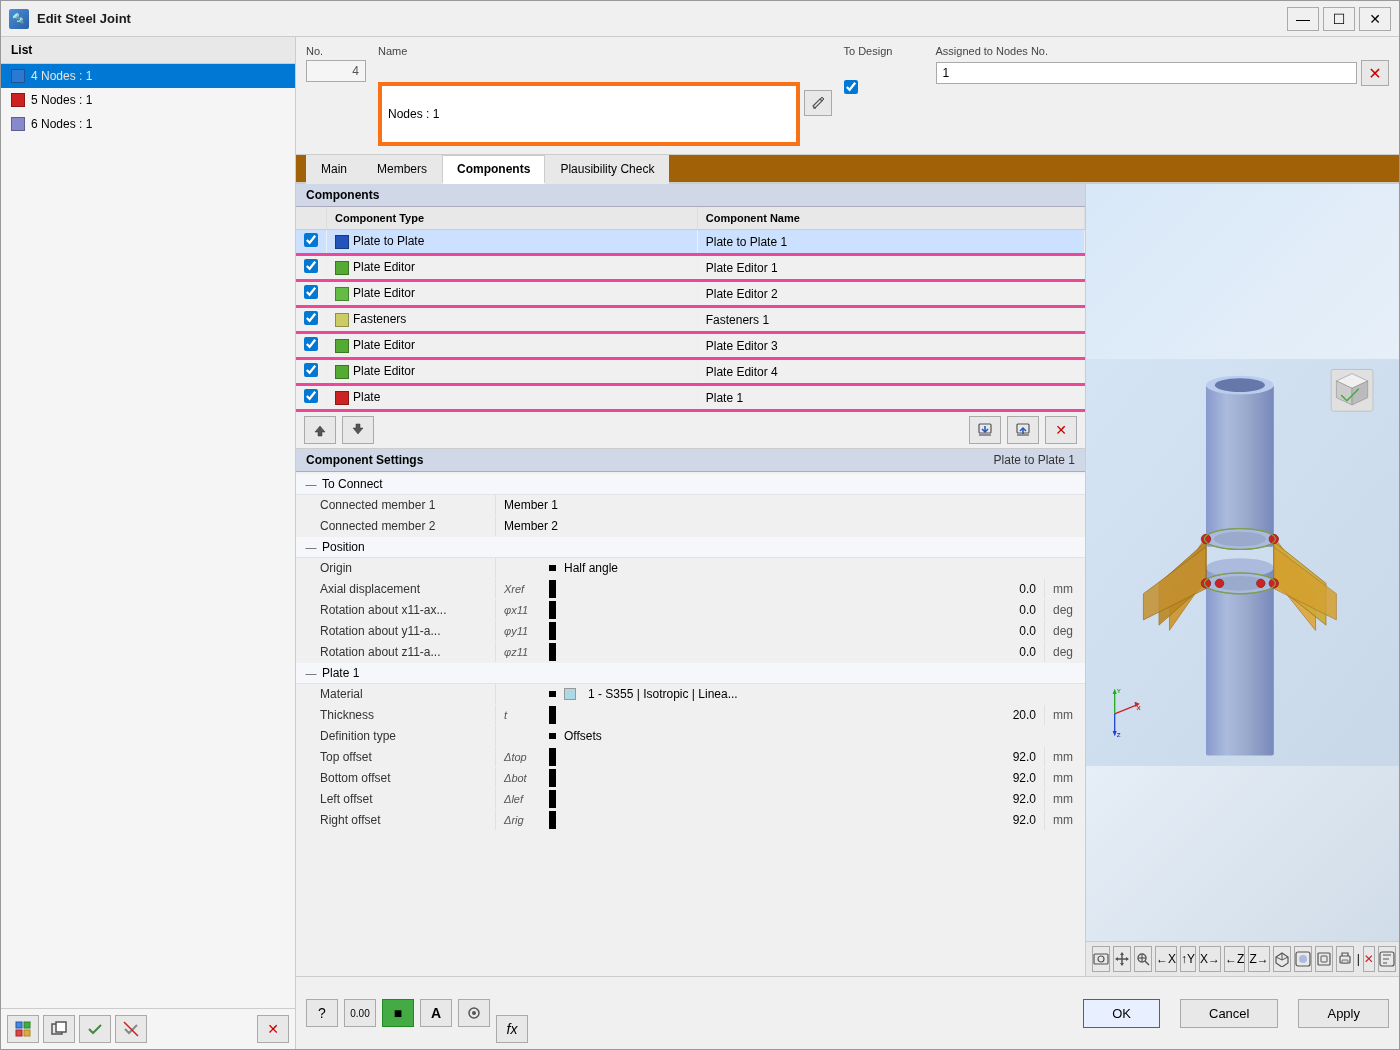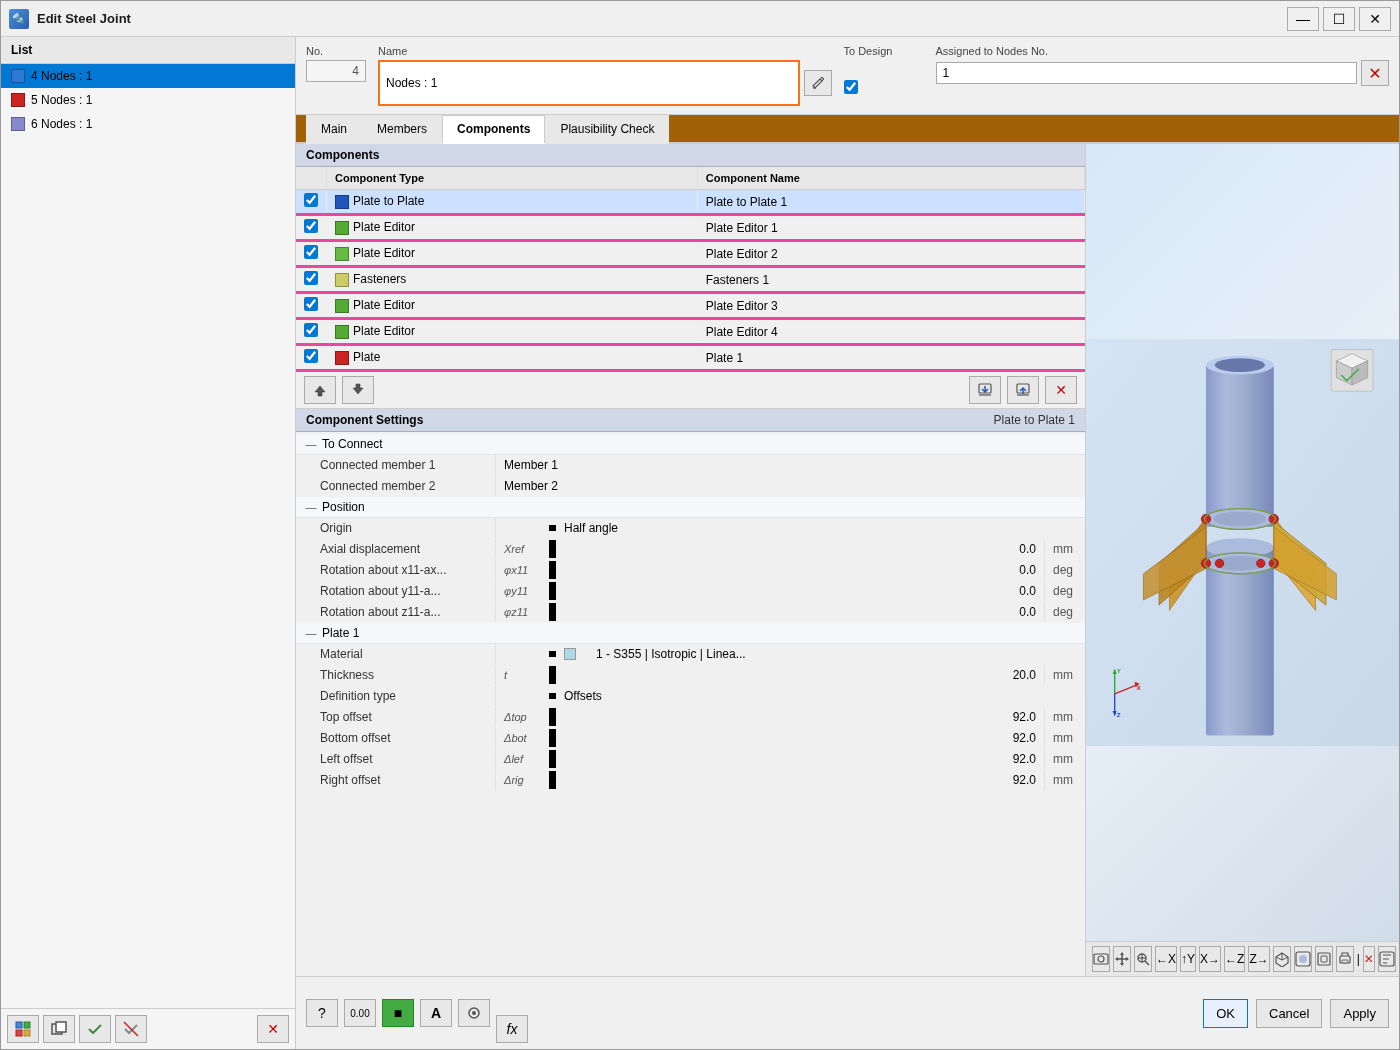--- a/index.html
+++ b/index.html
@@ -16,40 +16,40 @@
     .titlebar-btn { width: 32px; height: 24px; border: 1px solid #aaa; background: #f0f0f0; cursor: pointer; display: flex; align-items: center; justify-content: center; font-size: 14px; }
 
     
     .main-content { display: flex; flex: 1; overflow: hidden; }
 
     
     .list-panel { width: 295px; background: #f5f5f5; border-right: 1px solid #ccc; display: flex; flex-direction: column; }
     .list-panel-header { padding: 6px 10px; font-weight: 600; font-size: 12px; border-bottom: 1px solid #ccc; background: #e8e8e8; }
     .list-items { flex: 1; overflow-y: auto; }
     .list-item { display: flex; align-items: center; gap: 6px; padding: 5px 10px; cursor: pointer; }
-    .list-item.selected { background: #0078d4; color: #000000; }
+    .list-item.selected { background: #0078d4; color: #e5e5e5; }
     .list-item-color { width: 14px; height: 14px; border: 1px solid rgba(0,0,0,0.3); flex-shrink: 0; }
     .list-item-text { font-size: 12px; }
     .list-toolbar { padding: 6px; border-top: 1px solid #ccc; display: flex; gap: 4px; flex-wrap: wrap; align-items: center; justify-content: space-between; }
     .list-toolbar-left { display: flex; gap: 4px; }
     .toolbar-btn { width: 32px; height: 28px; border: 1px solid #aaa; background: #e8e8e8; cursor: pointer; display: flex; align-items: center; justify-content: center; font-size: 14px; }
     .toolbar-btn.red { color: #cc0000; }
 
     
     .right-panel { flex: 1; display: flex; flex-direction: column; overflow: hidden; }
 
     
     .header-area { padding: 8px 10px; border-bottom: 1px solid #ccc; display: flex; gap: 12px; align-items: flex-start; }
     .field-group { display: flex; flex-direction: column; gap: 3px; }
     .field-label { font-size: 11px; color: #444; }
     .field-input { border: 1px solid #aaa; background: white; padding: 3px 6px; font-size: 12px; min-width: 60px; }
     .field-input.no { width: 60px; text-align: right; color: #555; background: #f5f5f5; }
     .name-group { flex: 1; display: flex; flex-direction: column; gap: 3px; }
     .name-row { display: flex; gap: 4px; align-items: center; }
-    .name-input { border: 2px solid #f97316; background: white; padding: 14px 6px; font-size: 12px; flex: 1; }
+    .name-input { border: 4px solid #f97316; background: white; padding: 21px 6px; font-size: 12px; flex: 1; margin-top: 22px; }
     .edit-btn { width: 28px; height: 26px; border: 1px solid #aaa; background: #e8e8e8; cursor: pointer; display: flex; align-items: center; justify-content: center; }
     .to-design-group { display: flex; flex-direction: column; gap: 20px; min-width: 80px; }
     .checkbox-row { display: flex; align-items: center; gap: 4px; padding: 3px 0; }
     .checkbox-row input[type=checkbox] { width: 14px; height: 14px; }
     .assigned-group { flex: 1; display: flex; flex-direction: column; gap: 3px; }
     .assigned-row { display: flex; gap: 4px; align-items: center; }
     .assigned-input { border: 1px solid #aaa; background: white; padding: 3px 6px; font-size: 12px; flex: 1; }
     .clear-btn { width: 28px; height: 26px; border: 1px solid #aaa; background: #e8e8e8; cursor: pointer; display: flex; align-items: center; justify-content: center; color: #cc0000; font-size: 16px; }
 
     
@@ -87,35 +87,35 @@
     .tree-group { margin: 0; }
     .tree-group-header { display: flex; align-items: center; gap: 4px; padding: 3px 8px; background: #f5f7fa; border-bottom: 1px solid #e0e4ea; cursor: pointer; user-select: none; }
     .tree-group-toggle { width: 14px; height: 14px; display: flex; align-items: center; justify-content: center; font-size: 11px; color: #555; }
     .tree-group-label { font-size: 12px; font-weight: 500; }
     .tree-row { display: flex; align-items: center; border-bottom: 1px solid #f0f0f0; }
     .tree-row-label { flex: 0 0 200px; padding: 3px 8px 3px 24px; font-size: 12px; color: #333; border-right: 1px solid #e0e0e0; }
     .tree-row-symbol { flex: 0 0 60px; padding: 3px 8px; font-size: 11px; color: #555; border-right: 7px solid #000000; font-style: italic; }
     .tree-row-value { flex: 1; padding: 3px 8px; font-size: 12px; text-align: right; border-right: 1px solid #e0e0e0; }
     .tree-row-unit { flex: 0 0 40px; padding: 3px 8px; font-size: 12px; color: #555; }
     .tree-row-text { flex: 1; padding: 3px 8px; font-size: 12px; }
-    .material-cell { display: flex; align-items: center; gap: 20px; }
+    .material-cell { display: flex; align-items: center; gap: 12px; }
     .material-color { width: 12px; height: 12px; background: #add8e6; border: 1px solid #999; display: inline-block; }
 
     
     .view-panel { flex: 1; background: #e8eef5; position: relative; overflow: hidden; display: flex; flex-direction: column; }
     .view-3d { flex: 1; position: relative; background: linear-gradient(135deg, #d8e8f8 0%, #e8f0f8 50%, #d0dce8 100%); }
     .view-toolbar { border-top: 1px solid #ccc; padding: 4px 6px; background: #e8e8e8; display: flex; gap: 3px; align-items: center; }
     .view-btn { width: 30px; height: 26px; border: 1px solid #aaa; background: #e8e8e8; cursor: pointer; display: flex; align-items: center; justify-content: center; font-size: 12px; }
 
     
     .bottom-bar { border-top: 1px solid #ccc; background: #f0f0f0; padding: 6px 10px; display: flex; align-items: center; justify-content: space-between; }
     .bottom-left { display: flex; gap: 6px; align-items: center; }
     .bottom-btn { width: 32px; height: 28px; border: 1px solid #aaa; background: #e8e8e8; cursor: pointer; display: flex; align-items: center; justify-content: center; font-size: 14px; }
     .bottom-right { display: flex; gap: 8px; }
-    .dialog-btn { padding: 6px 12px; border: 1px solid #aaa; background: #e8e8e8; cursor: pointer; font-size: 13px; font-weight: 500; }
+    .dialog-btn { padding: 6px 28px; border: 1px solid #aaa; background: #e8e8e8; cursor: pointer; font-size: 13px; font-weight: 500; margin-left: 12px; }
     .dialog-btn.primary { background: #e8f0ff; border-color: #0078d4; }
 
     
     ::-webkit-scrollbar { width: 10px; }
     ::-webkit-scrollbar-track { background: #f0f0f0; }
     ::-webkit-scrollbar-thumb { background: #bbb; border: 1px solid #aaa; }
   </style>
 </head>
 <body>
 

